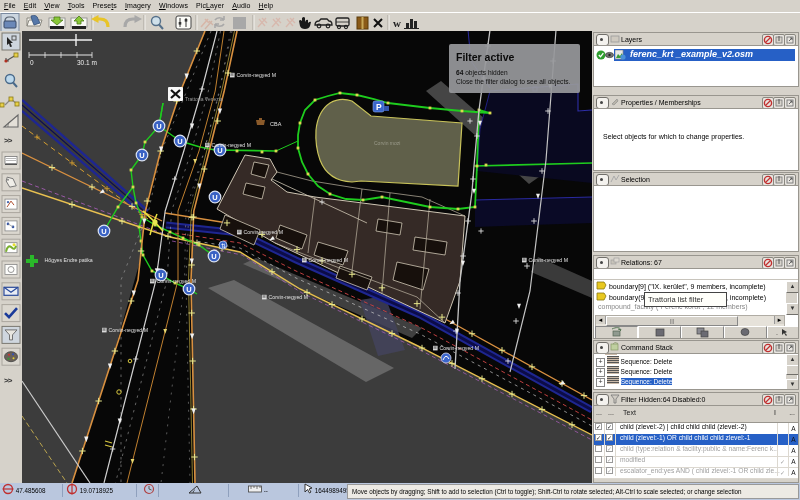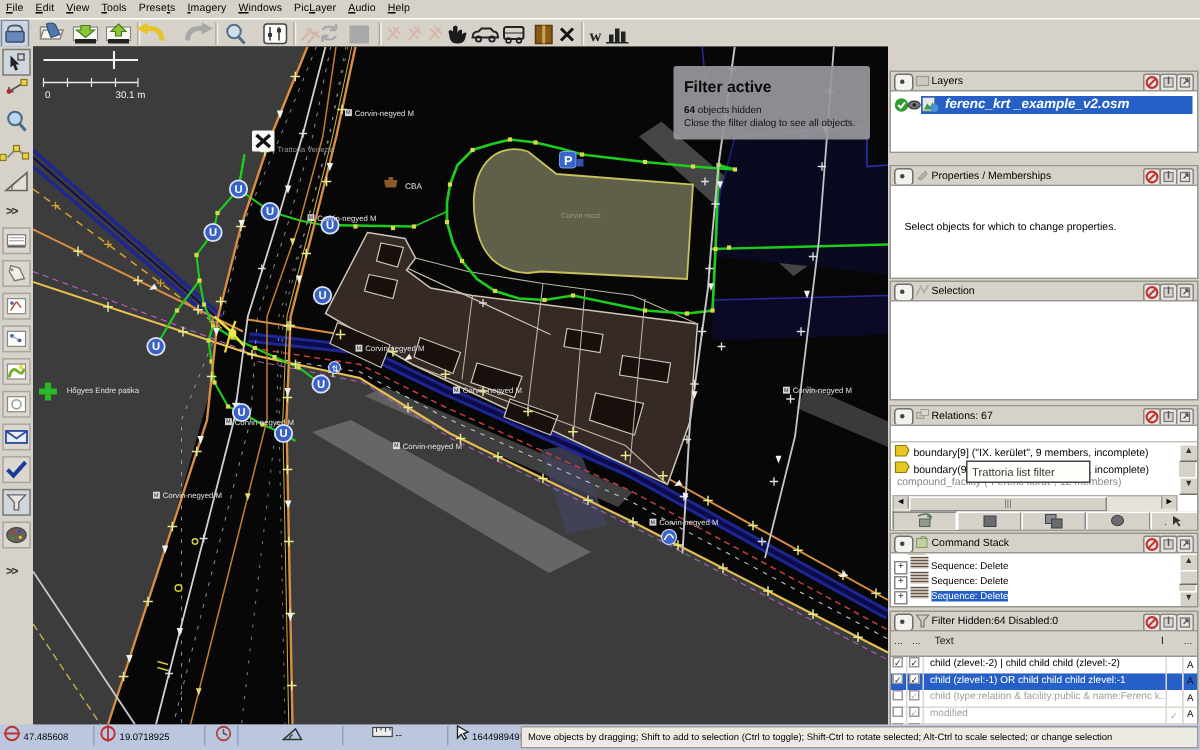--- a/index.html
+++ b/index.html
@@ -5,21 +5,21 @@
 body{width:800px;height:500px;overflow:hidden;font-family:"Liberation Sans",sans-serif;background:#d6d2ca;position:relative;}
 .abs{position:absolute;}
 #menubar{left:0;top:0;width:800px;height:12px;background:#d6d2ca;font-size:7px;color:#000;}
 #menubar span{display:inline-block;padding:0 4px;line-height:11px;letter-spacing:0.1px;}
 #menubar u{text-decoration:underline;}
 #toolbar{left:0;top:12px;width:800px;height:19px;background:#d6d2ca;border-top:1px solid #fff;}
 #lefttb{left:0;top:31px;width:22px;height:452px;background:#d6d2ca;}
 #statusbar{left:0;top:483px;width:800px;height:17px;background:#bac7de;font-size:6.3px;color:#000;}
 .seg{position:absolute;top:0;height:15px;line-height:15px;white-space:nowrap;}
 .segline{position:absolute;top:1px;height:13px;width:1px;background:#8fa0bd;}
-#panels{left:592px;top:46px;width:208px;height:452px;background:#d6d2ca;}
+#panels{left:592px;top:31px;width:208px;height:452px;background:#d6d2ca;}
 .panel{position:absolute;left:1px;width:204px;background:#d6d2ca;border:1px solid #99968f;}
 .phead{position:relative;height:12px;background:#d6d2ca;font-size:7px;color:#000;line-height:13px;}
 .ptitle{position:absolute;left:27px;top:0;white-space:nowrap;}
 .pcontent{background:#fff;border-top:1px solid #99968f;position:relative;overflow:hidden;font-size:7px;}
 .colbtn{position:absolute;left:2px;top:1px;width:11px;height:10px;background:#f4f2ee;border:1px solid #716f6a;border-radius:3px;}
 .colbtn:after{content:"";position:absolute;left:3px;top:3px;width:3px;height:3px;background:#444;border-radius:2px;}
 .hicon{position:absolute;left:16px;top:1px;width:10px;height:10px;}
 .tb3{position:absolute;top:0.5px;width:10px;height:10px;background:#e8e5e0;border:1px solid #8a8880;border-radius:2px;}
 .sbv{position:absolute;right:1px;width:11px;background:#d6d2ca;}
 .sbtn{position:absolute;left:0;width:11px;height:10px;background:#d6d2ca;border:1px solid;border-color:#fff #716f6a #716f6a #fff;font-size:6px;line-height:9px;text-align:center;color:#333;}

